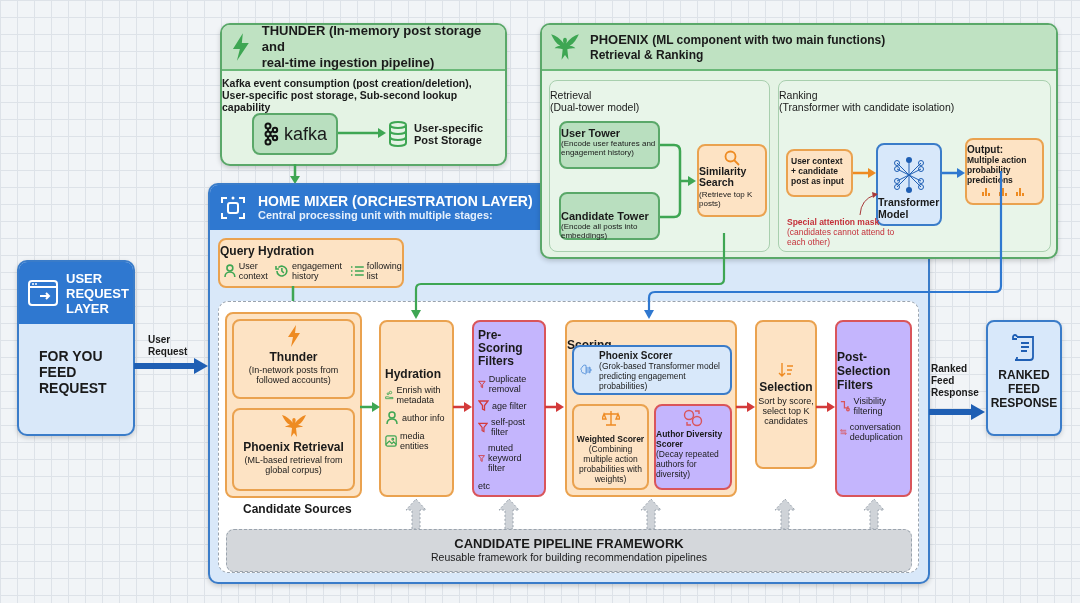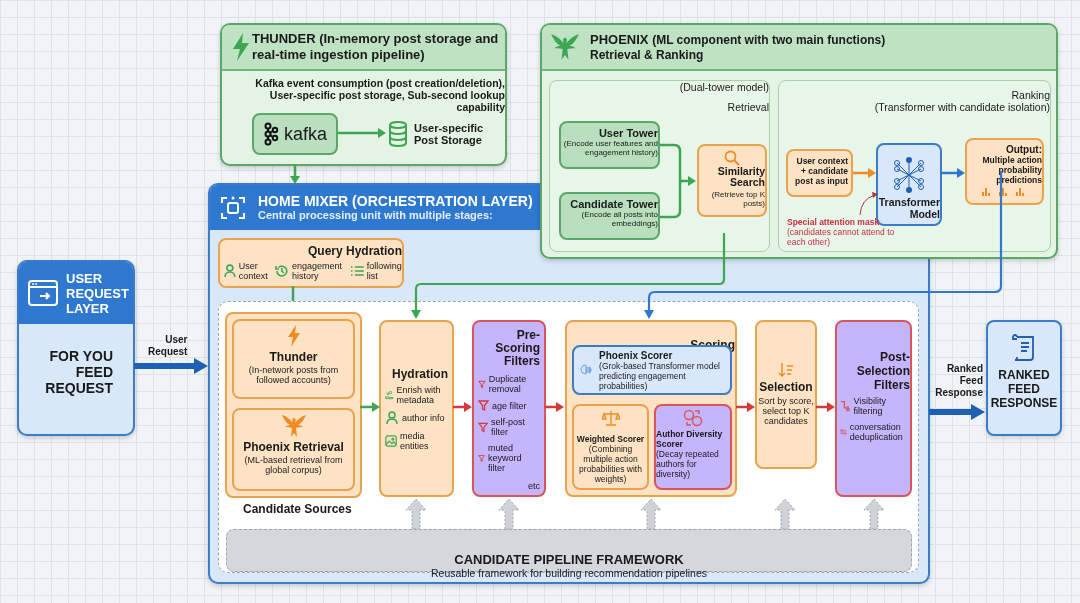--- a/index.html
+++ b/index.html
@@ -3,21 +3,21 @@
 <meta charset="utf-8">
 <style>
 *{box-sizing:border-box;margin:0;padding:0}
 html,body{width:1080px;height:603px;overflow:hidden}
 body{font-family:"Liberation Sans",sans-serif;color:#1a1a1a;position:relative;
 background-color:#f1f4f7;
 background-image:linear-gradient(#dde2e8 1px,transparent 1px),linear-gradient(90deg,#dde2e8 1px,transparent 1px);
 background-size:17px 17px}
 .abs{position:absolute}
 .b{font-weight:bold}
-.c{text-align:right}
+.c{text-align:left}
 .green-box{background:#e4f3e4;border:2px solid #5aa869;border-radius:10px;box-shadow:0 2px 5px rgba(0,0,0,.18)}
 .green-head{background:#bfe2c2;border-bottom:2px solid #6bb878;border-radius:8px 8px 0 0}
 .blue-box{background:#d9e8f9;border:2px solid #3a7cc9;border-radius:10px;box-shadow:0 2px 5px rgba(0,0,0,.18)}
 .blue-head{background:#2f78d0;color:#fff;border-radius:8px 8px 0 0}
 .orange{background:#fde3c4;border:2px solid #eaa24f;border-radius:8px}
 .red{background:#c4b5fd;border:2px solid #d9555b;border-radius:8px}
 .lblue{background:#d8e8fa;border:2px solid #3a7cc9;border-radius:8px}
 .mgreen{background:#b9dfbf;border:2px solid #5aa869;border-radius:8px}
 .sub{border:1.5px solid #a8cfae;border-radius:8px;background:#e8f5e9}
 .t{font-size:11px;line-height:12px}
@@ -26,21 +26,21 @@
 svg{display:block}
 </style>
 </head>
 <body>
 
 <div class="abs green-box" style="left:220px;top:23px;width:287px;height:143px">
   <div class="green-head" style="height:46px;display:flex;align-items:center;padding-left:8px">
     <svg width="22" height="30" viewBox="0 0 22 30">
         <path d="M13 1 L3 17 H10 L7 29 L19 11 H12 Z" fill="#3ea653"></path>
       </svg>
-    <div style="">
+    <div style="margin-left:10px">
       <div class="b" style="font-size:13px;line-height:16px">THUNDER (In-memory post storage and</div>
       <div class="b" style="font-size:13px;line-height:16px">real-time ingestion pipeline)</div>
     </div>
   </div>
   <div class="c b t" style="margin-top:6px;font-size:10.5px">Kafka event consumption (post creation/deletion),</div>
   <div class="c b t" style="font-size:10.5px">User-specific post storage, Sub-second lookup capability</div>
   <div class="abs mgreen" style="left:30px;top:88px;width:86px;height:42px;display:flex;align-items:center;justify-content:center;gap:5px">
     <svg width="16" height="24" viewBox="0 0 16 24">
         <g fill="none" stroke="#111" stroke-width="2">
           <circle cx="5" cy="4" r="2.5"></circle>
@@ -306,21 +306,21 @@
       <path d="M12 1 L22 12 H16 V31 H8 V12 H2 Z" fill="#cfd3d8" stroke="#9aa3ad" stroke-width="1" stroke-dasharray="2 2"></path>
     </svg>
     <svg width="24" height="32" class="abs" style="left:773px;top:498px">
       <path d="M12 1 L22 12 H16 V31 H8 V12 H2 Z" fill="#cfd3d8" stroke="#9aa3ad" stroke-width="1" stroke-dasharray="2 2"></path>
     </svg>
     <svg width="24" height="32" class="abs" style="left:862px;top:498px">
       <path d="M12 1 L22 12 H16 V31 H8 V12 H2 Z" fill="#cfd3d8" stroke="#9aa3ad" stroke-width="1" stroke-dasharray="2 2"></path>
     </svg>
   </div>
 
-<div class="abs" style="left:226px;top:529px;width:686px;height:43px;background:#d4d7db;border:1.5px dashed #9aa3ad;border-radius:8px;text-align:center;padding-top:22px">
+<div class="abs" style="left:226px;top:529px;width:686px;height:43px;background:#d4d7db;border:1.5px dashed #9aa3ad;border-radius:8px;text-align:center;padding-top:6px">
   <div class="b" style="font-size:13px">CANDIDATE PIPELINE FRAMEWORK</div>
   <div style="font-size:10.5px">Reusable framework for building recommendation pipelines</div>
 </div>
 
 <div class="abs blue-box" style="left:17px;top:260px;width:118px;height:176px;background:#d9e8f9">
   <div class="blue-head" style="height:62px;display:flex;align-items:center;padding-left:9px;gap:8px">
     <svg width="30" height="26" viewBox="0 0 30 26">
         <g fill="none" stroke="#fff" stroke-width="2">
           <rect x="1" y="1" width="28" height="24" rx="3"></rect>
           <path d="M1 7h28M12 16h9M18 13l3 3-3 3"></path>
@@ -368,27 +368,27 @@
     <svg width="30" height="28" viewBox="0 0 26 24">
         <path d="M13 4c-2 0-2 3-1 5C9 5 5 2 1 1c2 4 4 8 8 10-2 0-4 1-5 2 3 0 5 0 7 1l-1 9 3-4 3 4-1-9c2-1 4-1 7-1-1-1-3-2-5-2 4-2 6-6 8-10-4 1-8 4-11 8 1-2 1-5-1-5z" fill="#3ea653"></path>
       </svg>
     <div style="margin-left:10px">
       <div style="font-size:13px;line-height:16px"><span class="b">PHOENIX</span> <span class="b" style="font-size:12px">(ML component with two main functions)</span></div>
       <div class="b" style="font-size:12px;line-height:14px">Retrieval &amp; Ranking</div>
     </div>
   </div>
 
   <div class="abs sub" style="left:7px;top:55px;width:221px;height:172px">
+    <div class="c" style="font-size:10.5px;line-height:12px;margin-top:8px">Retrieval</div>
     <div class="c" style="font-size:10.5px;line-height:12px">(Dual-tower model)</div>
-    <div class="c" style="font-size:10.5px;line-height:12px;margin-top:8px">Retrieval</div>
     <div class="abs mgreen c" style="left:9px;top:40px;width:101px;height:48px;padding-top:4px">
       <div class="b" style="font-size:11px">User Tower</div>
       <div class="s" style="font-size:8px;line-height:9px">(Encode user features and engagement history)</div>
     </div>
-    <div class="abs mgreen c" style="left:9px;top:111px;width:101px;height:48px;padding-top:4px">
+    <div class="abs mgreen c" style="left:9px;top:111px;width:101px;height:48px;padding-top:16px">
       <div class="b" style="font-size:11px">Candidate Tower</div>
       <div class="s" style="font-size:8px;line-height:9px">(Encode all posts into embeddings)</div>
     </div>
     <svg class="abs" style="left:110px;top:60px" width="40" height="80">
         <path d="M0 4 H14 Q20 4 20 10 V70 Q20 76 14 76 H0" fill="none" stroke="#3ea653" stroke-width="2.5"></path>
         <path d="M20 40 H30" stroke="#3ea653" stroke-width="2.5"></path>
         <path d="M28 35 L36 40 L28 45 Z" fill="#3ea653"></path>
       </svg>
     <div class="abs orange c" style="left:147px;top:63px;width:70px;height:73px;padding-top:4px">
       <svg width="16" height="16" viewBox="0 0 16 16" style="margin:0 auto">

